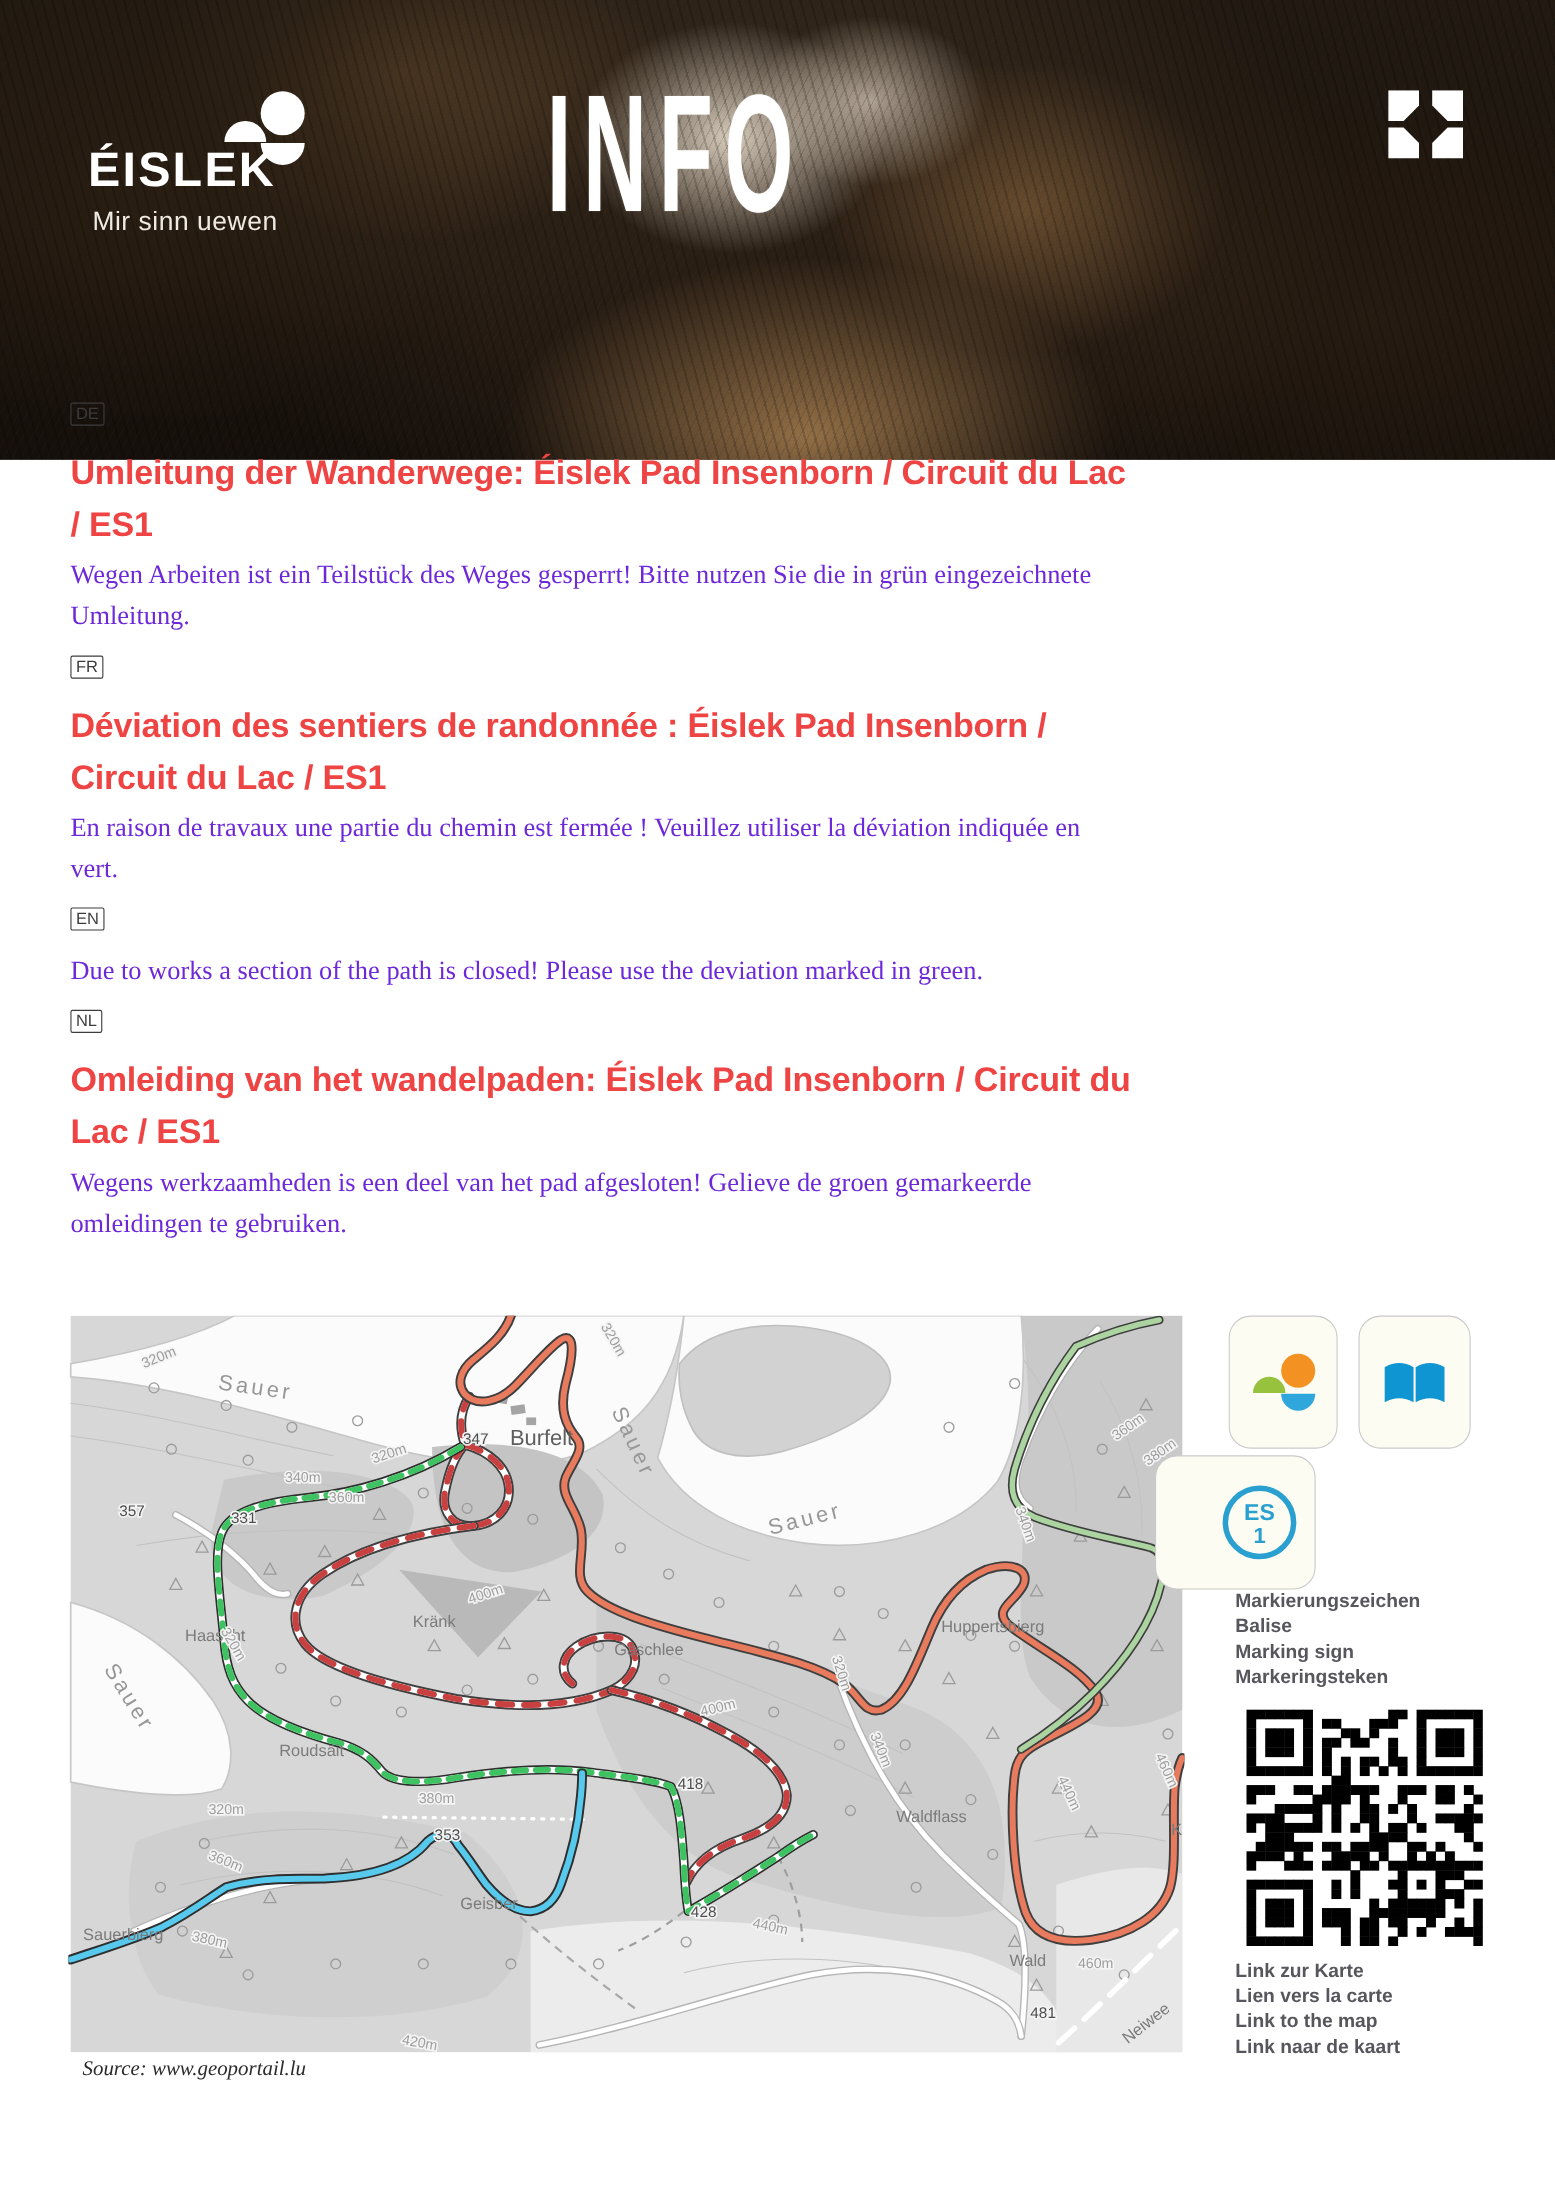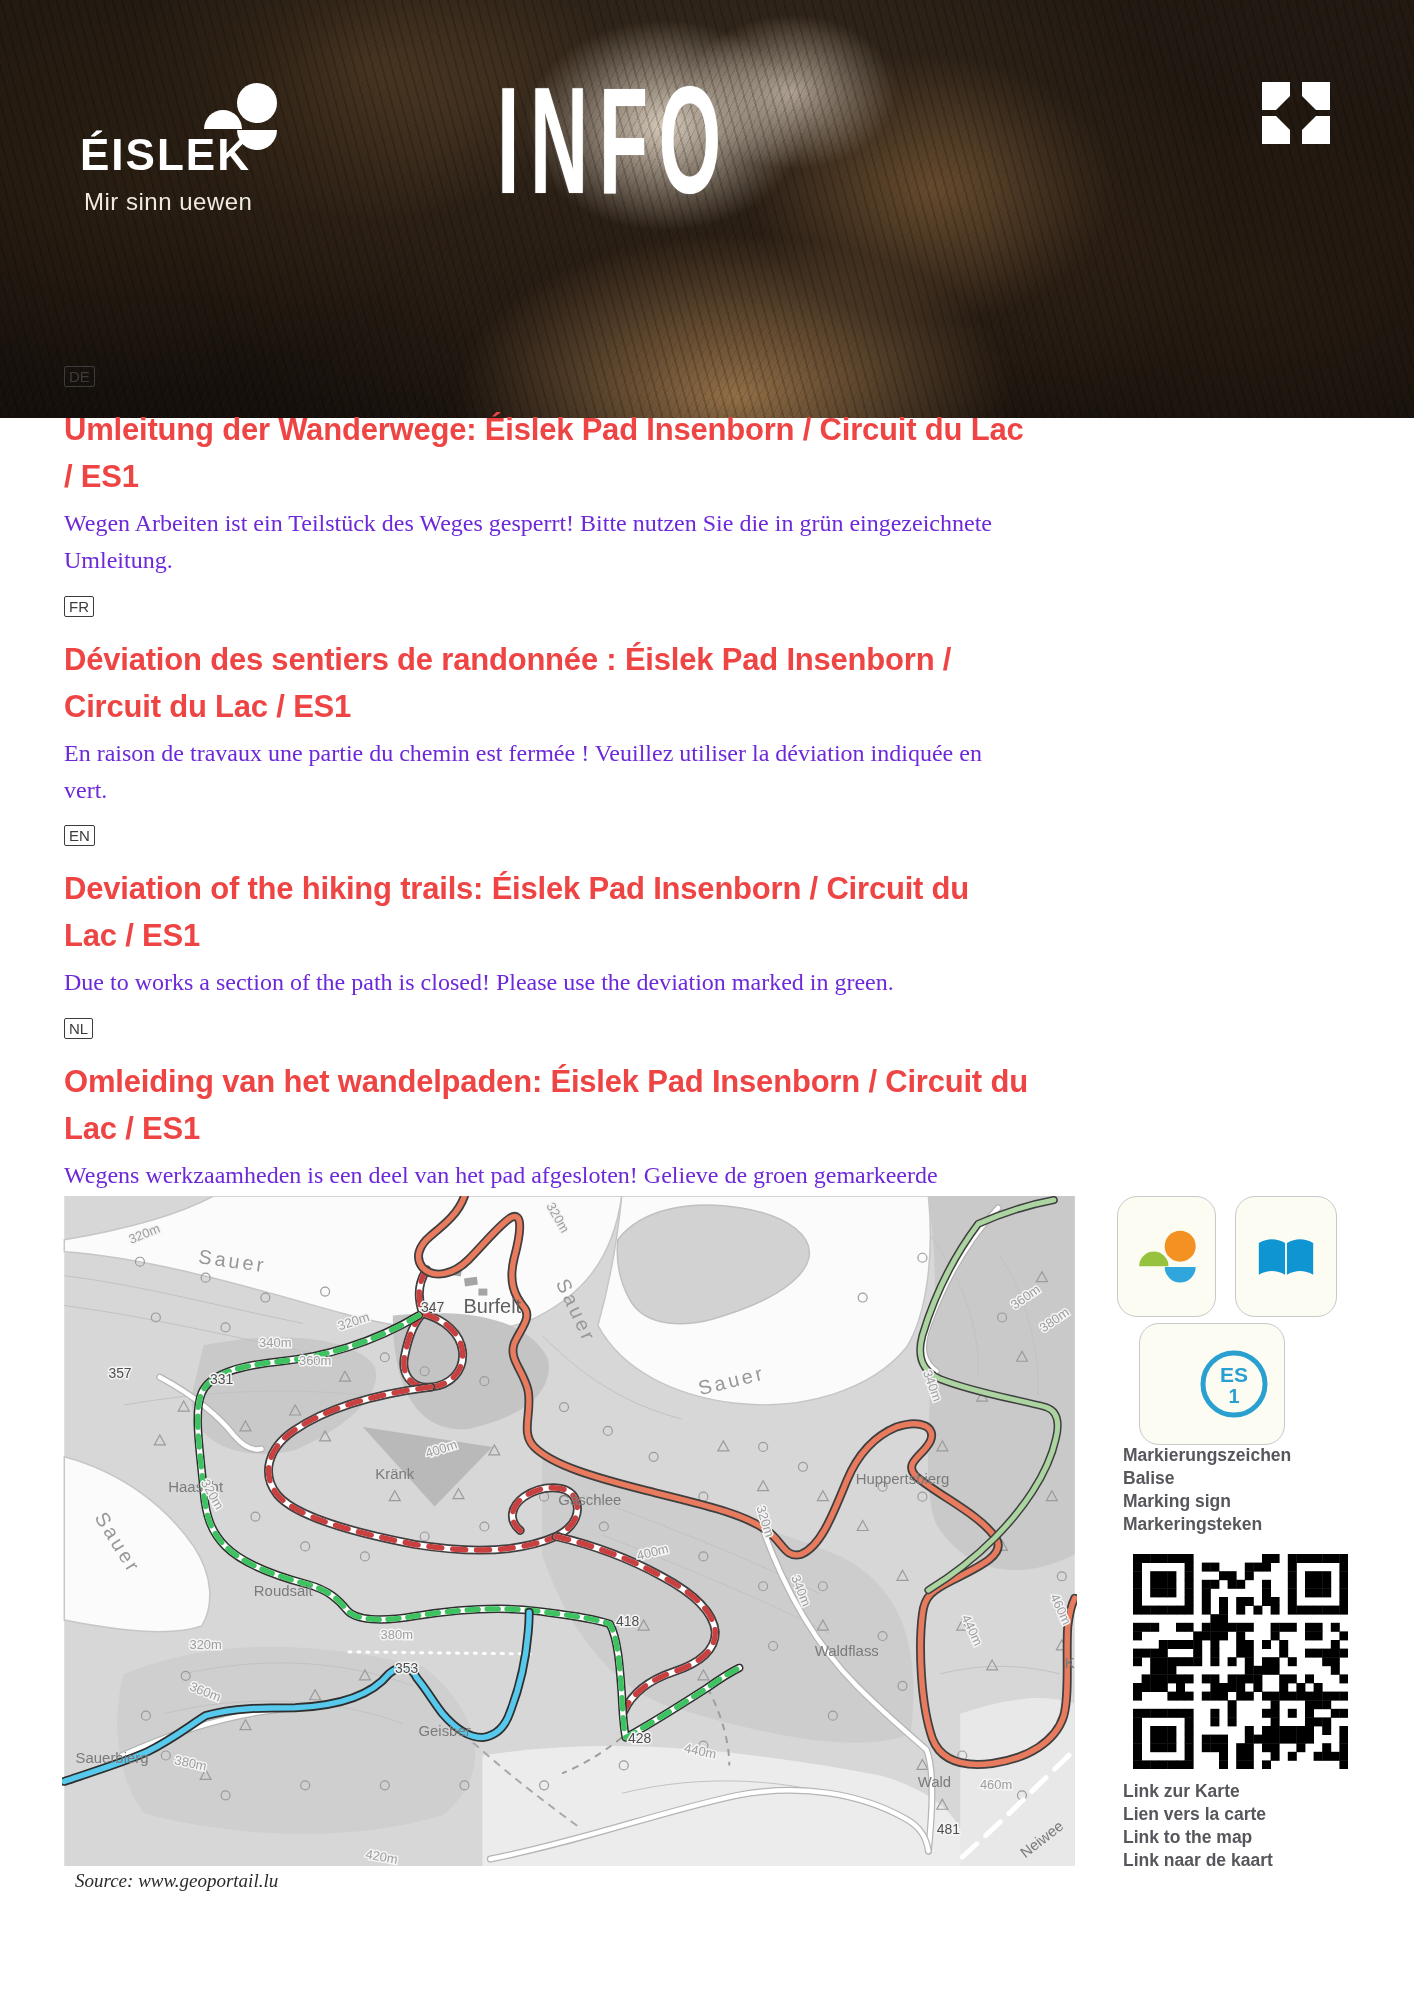--- a/index.html
+++ b/index.html
@@ -58,21 +58,21 @@
   .road{stroke:#ffffff;fill:none;stroke-linecap:round;}
   .road-case{stroke:#b5b5b5;fill:none;stroke-linecap:round;}
   .contour{stroke:#c2c2c2;fill:none;stroke-width:1;}
   .sym{stroke:#9b9b9b;fill:none;stroke-width:1.2;}
 
   
   .tile{position:absolute;background:#fcfcf3;border:1px solid #c9c9c9;border-radius:20px;
     display:flex;align-items:center;justify-content:center;}
   .tile-logo{left:1117px;top:1196px;width:97px;height:119px;}
   .tile-book{left:1235px;top:1196px;width:100px;height:119px;}
-  .tile-es{left:1139px;top:1323px;width:100px;height:120px;padding-left:44px;}
+  .tile-es{left:1050px;top:1323px;width:100px;height:120px;padding-left:44px;}
   .side-text{position:absolute;left:1123px;width:240px;color:#57565c;font-weight:700;font-size:17.5px;line-height:23px;}
   .marking-block{top:1444px;}
   .link-block{top:1780px;}
   .qr{position:absolute;left:1133px;top:1554px;width:215px;height:215px;}
   .source{position:absolute;left:75px;top:1870px;font-family:"Liberation Serif",serif;font-style:italic;
     font-size:19px;color:#2b2b2b;}
 </style>
 </head>
 <body>
 
@@ -101,21 +101,20 @@
       <h2>Umleitung der Wanderwege: Éislek Pad Insenborn / Circuit du Lac / ES1</h2>
       <p>Wegen Arbeiten ist ein Teilstück des Weges gesperrt! Bitte nutzen Sie die in grün eingezeichnete Umleitung.</p>
     </div>
     <div class="sec">
       <span class="lang-badge">FR</span>
       <h2>Déviation des sentiers de randonnée : Éislek Pad Insenborn / Circuit du Lac / ES1</h2>
       <p>En raison de travaux une partie du chemin est fermée ! Veuillez utiliser la déviation indiquée en vert.</p>
     </div>
     <div class="sec">
       <span class="lang-badge">EN</span>
-      <h2>Deviation of the hiking trails: Éislek Pad Insenborn / Circuit du Lac / ES1</h2>
       <p>Due to works a section of the path is closed! Please use the deviation marked in green.</p>
     </div>
     <div class="sec">
       <span class="lang-badge">NL</span>
       <h2>Omleiding van het wandelpaden: Éislek Pad Insenborn / Circuit du Lac / ES1</h2>
       <p>Wegens werkzaamheden is een deel van het pad afgesloten! Gelieve de groen gemarkeerde omleidingen te gebruiken.</p>
     </div>
   </div>
 
   <div class="map-wrap">

